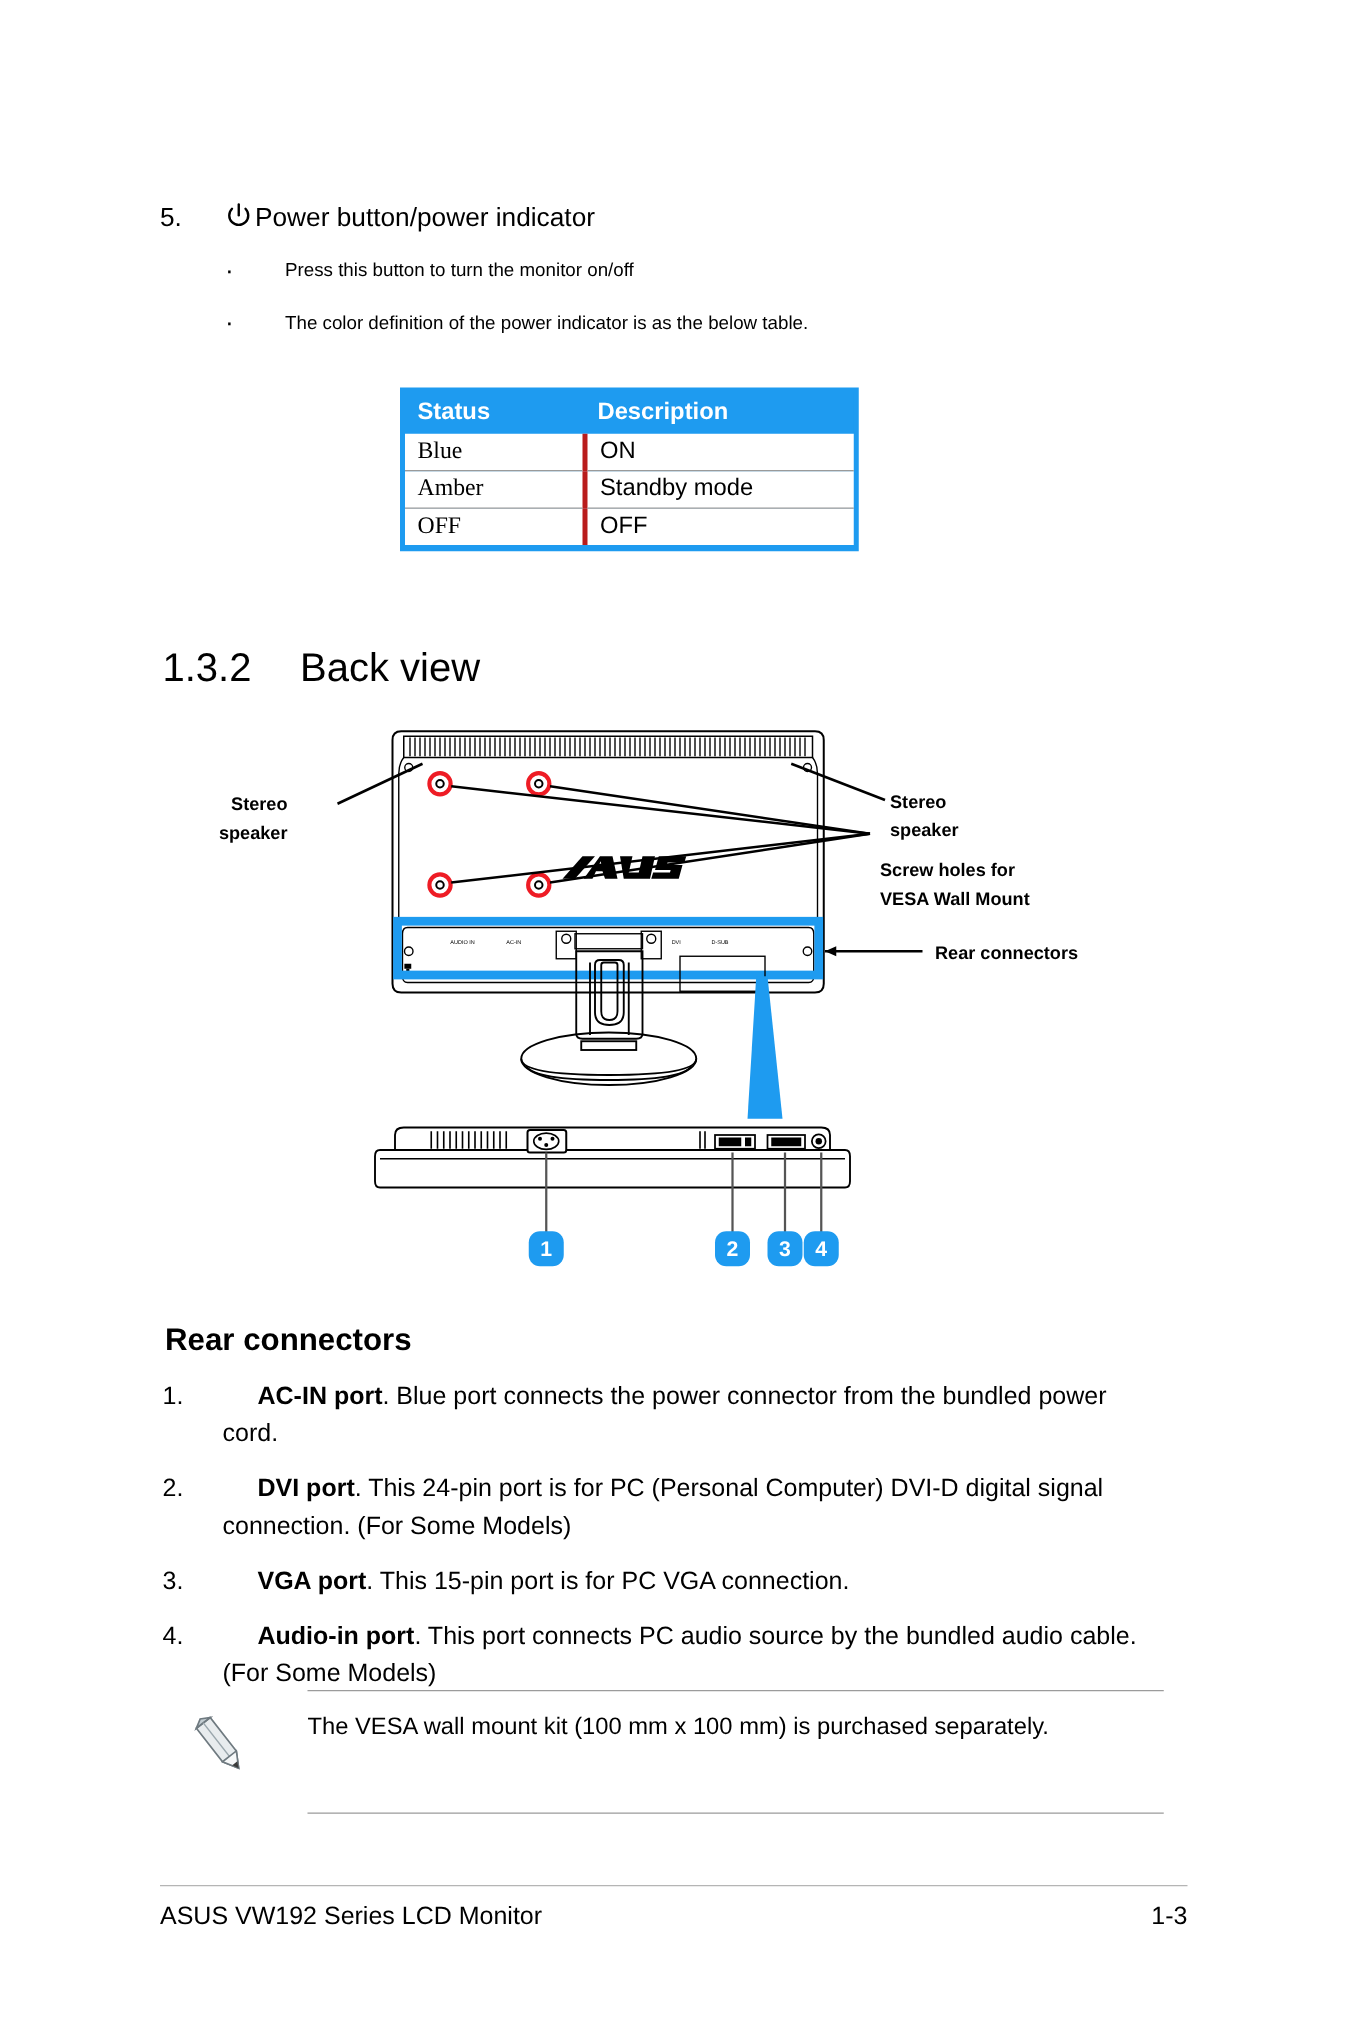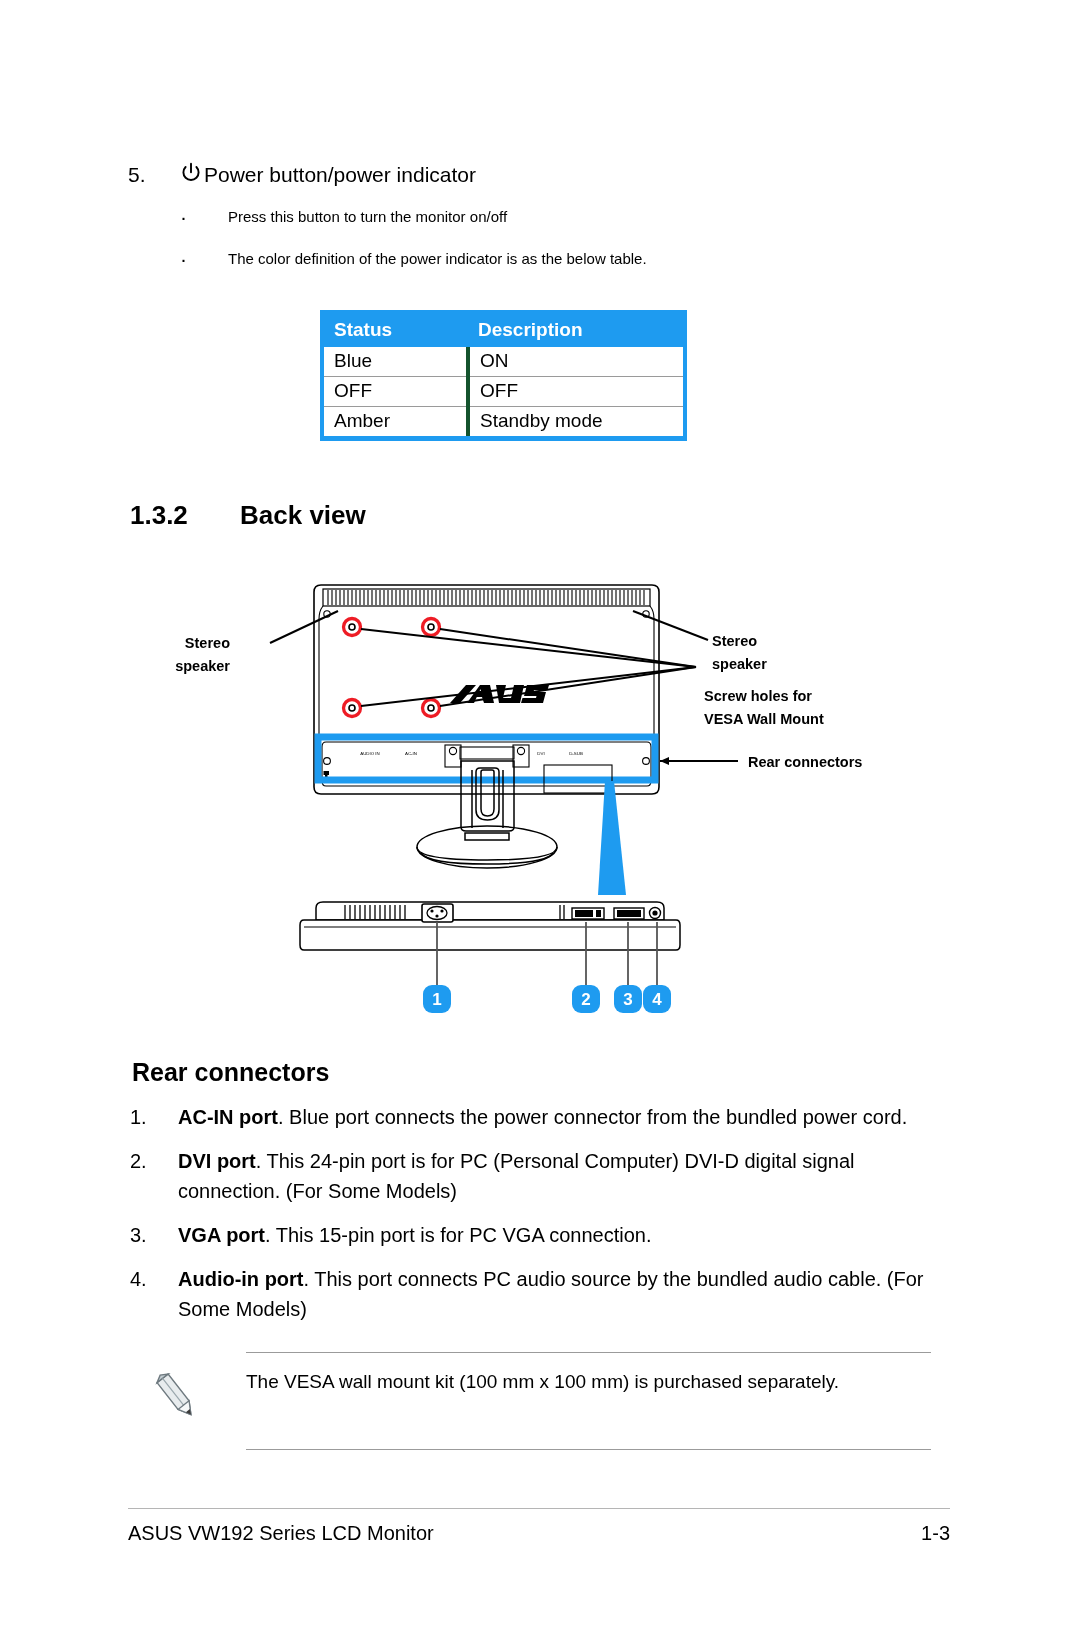--- a/index.html
+++ b/index.html
@@ -31,40 +31,40 @@
     font-size:19px;font-weight:bold;padding:5px 0 6px 10px;
     border:none;
   }
   table.status th.c1{width:134px;}
   table.status td{
     background:#ffffff;color:#000;font-size:19px;
     padding:3px 0 4px 10px;
     border-bottom:1px solid #9a9a9a;
     border-right:0;
   }
-  table.status td.c1{width:134px;border-right:4px solid #14532d;}
+  table.status td.c1{width:134px;border-right:4px solid #b91c1c;font-family:Liberation Serif, serif;}
   table.status tr:last-child td{border-bottom:none;}
 
   
-  .sec-head{position:absolute;left:130px;top:500px;font-size:26px;font-weight:bold;letter-spacing:0px;}
+  .sec-head{position:absolute;left:130px;top:516px;font-size:32px;font-weight:normal;letter-spacing:0px;}
   .sec-head .n{display:inline-block;width:110px;}
 
   
   .figure{position:absolute;left:120px;top:575px;width:840px;height:465px;}
   .figure svg{display:block;}
 
   
   .sub-head{position:absolute;left:132px;top:1058px;font-size:25px;font-weight:bold;}
 
   
   .list{position:absolute;left:130px;top:1102px;width:800px;}
   .li{display:flex;align-items:flex-start;margin-bottom:14px;}
   .li .n{width:48px;flex:none;font-size:20px;line-height:30px;}
   .li .t{font-size:20px;line-height:30px;width:752px;}
-  .li .t b{font-weight:bold;}
+  .li .t b{font-weight:bold;margin-left:28px;}
 
   
   .note{position:absolute;left:141px;top:1352px;width:790px;}
   .note-rule{height:1px;background:#9b9b9b;margin-left:105px;}
   .note-body{display:flex;align-items:flex-start;padding-top:14px;}
   .note-icon{width:105px;flex:none;padding-left:8px;box-sizing:border-box;}
   .note-text{font-size:19px;line-height:26px;padding-top:2px;}
   .note-rule2{height:1px;background:#9b9b9b;margin-left:105px;margin-top:16px;}
 
   
@@ -105,26 +105,26 @@
           <th class="c1">Status</th>
           <th>Description</th>
         </tr>
       </thead>
       <tbody>
         <tr>
           <td class="c1">Blue</td>
           <td>ON</td>
         </tr>
         <tr>
+          <td class="c1">Amber</td>
+          <td>Standby mode</td>
+        </tr>
+        <tr>
           <td class="c1">OFF</td>
           <td>OFF</td>
-        </tr>
-        <tr>
-          <td class="c1">Amber</td>
-          <td>Standby mode</td>
         </tr>
       </tbody>
     </table>
   </div>
 
   <div class="sec-head">
     <span class="n">1.3.2</span><span>Back view</span>
   </div>
 
   <div class="figure">

